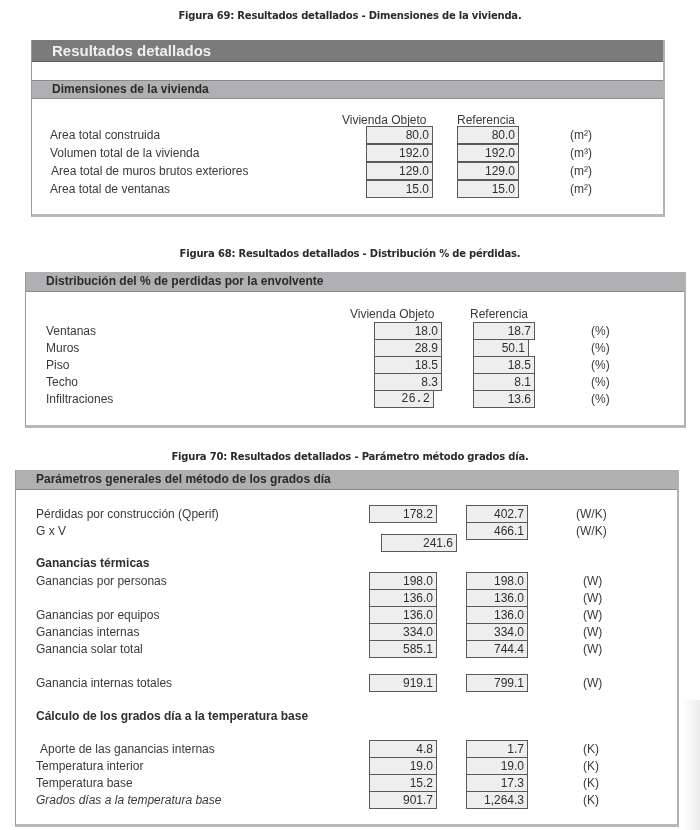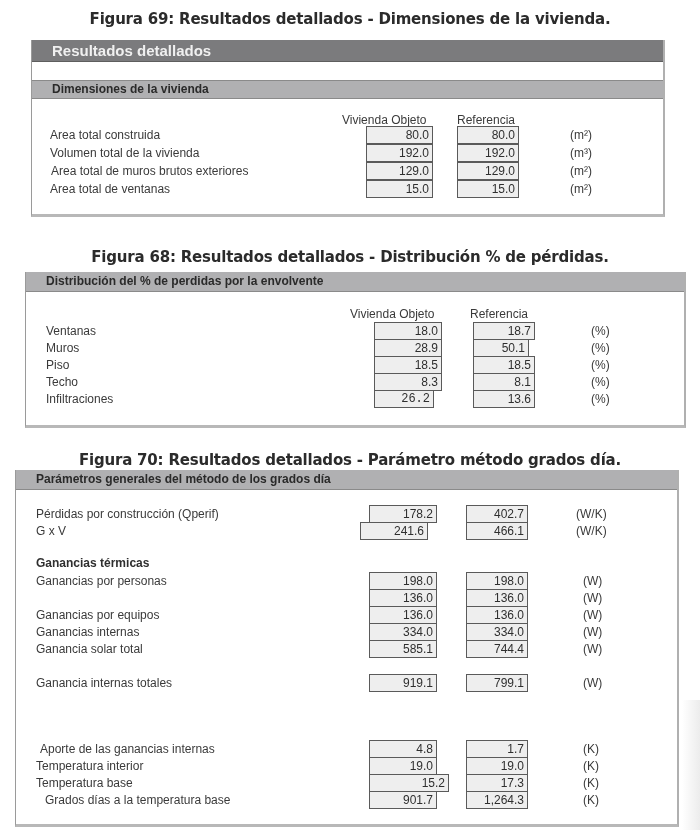--- a/index.html
+++ b/index.html
@@ -1,21 +1,21 @@
 <!DOCTYPE html>
 <html><head>
 <meta charset="utf-8">
 <style>
   * { box-sizing: border-box; margin: 0; padding: 0; }
   html, body { width: 700px; height: 830px; background: #ffffff; overflow: hidden; }
   body { position: relative; font-family: "Liberation Sans", sans-serif; color: #3a3a3a; }
 
   .caption {
     position: absolute; left: 0; width: 700px; text-align: center;
-    font-family: "DejaVu Sans", sans-serif; font-size: 15px; font-weight: bold;
+    font-family: "DejaVu Sans", sans-serif; font-size: 10px; font-weight: bold;
     color: #2b2b2b; letter-spacing: -0.2px;
   }
 
   .panel {
     position: absolute; background: #fff;
     border-left: 1px solid #9a9a9a; border-right: 2px solid #b0b0b0;
     border-bottom: 3px solid #b8b8b8;
   }
   .bar-dark {
     position: absolute; left: 0; right: 0; background: #7b7b7d; color: #f0f0f0;
@@ -128,21 +128,21 @@
   <div class="bar-light" style="top:0; height:20px; line-height:18px; border-top:none;">Parámetros generales del método de los grados día</div>
 
   <div class="row" style="top:35px;">
     <span class="label" style="left:20px;">Pérdidas por construcción (Qperif)</span>
     <span class="box" style="left:353px; width:68px;">178.2</span>
     <span class="box" style="left:450px; width:62px;">402.7</span>
     <span class="unit" style="left:560px;">(W/K)</span>
   </div>
   <div class="row" style="top:52px;">
     <span class="label" style="left:20px;">G x V</span>
-    <span class="box" style="left:344px; width:68px;">241.6</span>
+    <span class="box" style="left:365px; width:76px;margin-top:12px;">241.6</span>
     <span class="box" style="left:450px; width:62px;">466.1</span>
     <span class="unit" style="left:560px;">(W/K)</span>
   </div>
 
   <div class="subhead" style="left:20px; top:86px;">Ganancias térmicas</div>
 
   <div class="row" style="top:102px;">
     <span class="label" style="left:20px;">Ganancias por personas</span>
     <span class="box" style="left:353px; width:68px;">198.0</span>
     <span class="box" style="left:450px; width:62px;">198.0</span>
@@ -172,40 +172,41 @@
     <span class="unit" style="left:567px;">(W)</span>
   </div>
 
   <div class="row" style="top:204px;">
     <span class="label" style="left:20px;">Ganancia internas totales</span>
     <span class="box" style="left:353px; width:68px;">919.1</span>
     <span class="box" style="left:450px; width:62px;">799.1</span>
     <span class="unit" style="left:567px;">(W)</span>
   </div>
 
+  <div class="subhead" style="left:20px; top:239px;">Cálculo de los grados día a la temperatura base</div>
 
   <div class="row" style="top:270px;">
     <span class="label" style="left:24px;">Aporte de las ganancias internas</span>
     <span class="box" style="left:353px; width:68px;">4.8</span>
     <span class="box" style="left:450px; width:62px;">1.7</span>
     <span class="unit" style="left:567px;">(K)</span>
   </div>
   <div class="row" style="top:287px;">
     <span class="label" style="left:20px;">Temperatura interior</span>
     <span class="box" style="left:353px; width:68px;">19.0</span>
     <span class="box" style="left:450px; width:62px;">19.0</span>
     <span class="unit" style="left:567px;">(K)</span>
   </div>
   <div class="row" style="top:304px;">
     <span class="label" style="left:20px;">Temperatura base</span>
-    <span class="box" style="left:353px; width:80px;">15.2</span>
+    <span class="box" style="left:353px; width:68px;">15.2</span>
     <span class="box" style="left:450px; width:62px;">17.3</span>
     <span class="unit" style="left:567px;">(K)</span>
   </div>
   <div class="row" style="top:321px;">
-    <span class="label" style="left:29px;">Grados días a la temperatura base</span>
+    <span class="label" style="left:20px;font-style:italic;">Grados días a la temperatura base</span>
     <span class="box" style="left:353px; width:68px;">901.7</span>
     <span class="box" style="left:450px; width:62px;">1,264.3</span>
     <span class="unit" style="left:567px;">(K)</span>
   </div>
 </div>
 
 <div class="edge-shadow"></div>
 
 </body></html>

